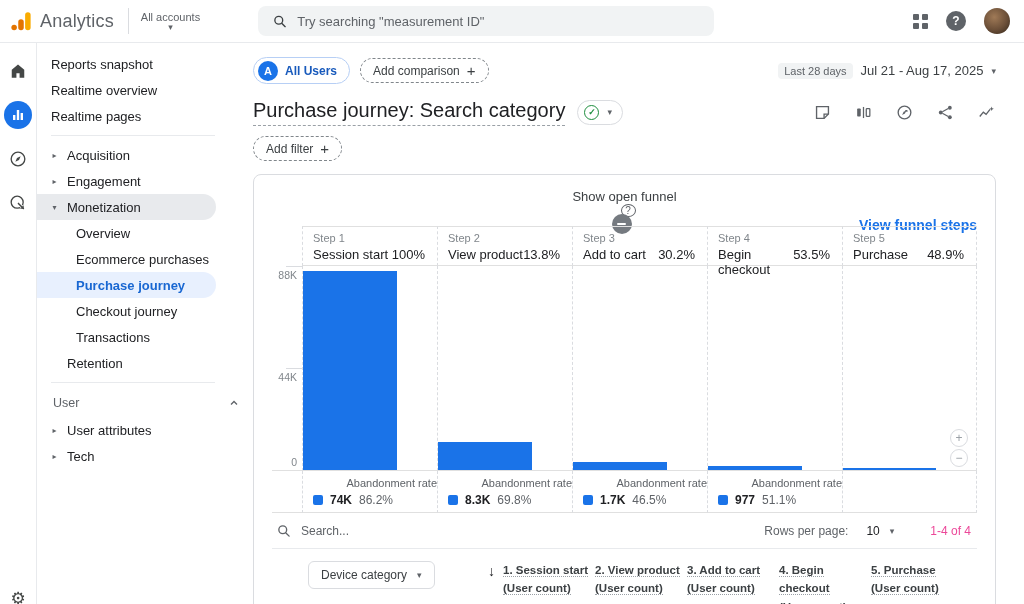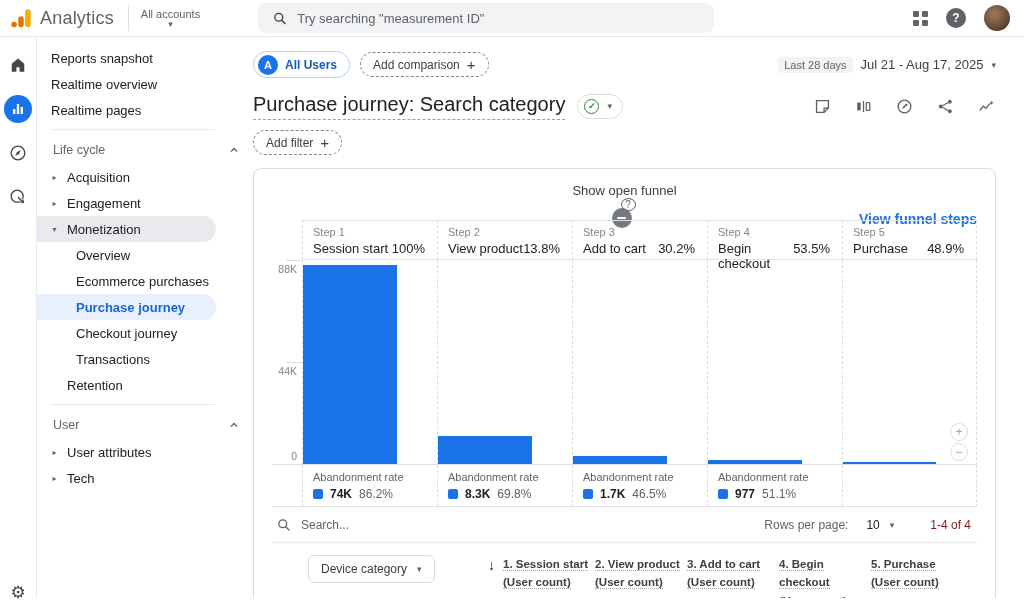--- a/index.html
+++ b/index.html
@@ -1,21 +1,21 @@
 <!DOCTYPE html>
 <html><head>
 <meta charset="utf-8">
 <style>
   * { margin:0; padding:0; box-sizing:border-box; }
   html,body { background:#fff; }
   body { font-family:"Liberation Sans", sans-serif; color:#202124; }
   .app { position:relative; width:1024px; height:604px; overflow:hidden; background:#fff; }
 
   
-  .topbar { height:37px; display:flex; align-items:center; padding:0 14px 0 10px; border-bottom:1px solid #e8eaed; }
+  .topbar { height:43px; display:flex; align-items:center; padding:0 14px 0 10px; border-bottom:1px solid #e8eaed; }
   .brand { display:flex; align-items:center; gap:8px; }
   .brand-name { font-size:18px; color:#5f6368; letter-spacing:.2px; }
   .tb-divider { width:1px; height:26px; background:#dadce0; margin:0 12px 0 14px; }
   .account-switcher { display:flex; flex-direction:column; align-items:center; gap:0; cursor:pointer;text-align:center; }
   .account-switcher .acct-label { font-size:11px; color:#5f6368; }
   .account-switcher .caret { font-size:9px; color:#5f6368; line-height:8px; }
   .gsearch { display:flex; align-items:center; gap:10px; background:#f1f3f4; border-radius:8px; height:30px; width:456px; margin-left:58px; padding:0 14px; }
   .gsearch input { border:none; outline:none; background:transparent; font-size:13px; color:#3c4043; width:100%; font-family:inherit; }
   .gsearch input::placeholder { color:#5f6368; }
   .topbar-right { margin-left:auto; display:flex; align-items:center; gap:18px; }
@@ -84,35 +84,35 @@
   .g-hd.last, .g-plot.last, .g-ab.last { border-right:1px dashed #dadce0; }
   .step-label { font-size:11px; color:#80868b; margin-bottom:3px; }
   .step-name-row { display:flex; justify-content:space-between; font-size:13px; color:#202124; }
   .g-plot { position:relative; border-left:1px dashed #dadce0; border-bottom:1px solid #e0e0e0; }
   .g-plot.gutter { border-bottom:1px solid #e0e0e0; }
   .bar { position:absolute; bottom:0; left:0; width:70%; background:#1a73e8; cursor:pointer; }
   .ytick { position:absolute; right:5px; font-size:10.5px; color:#80868b; }
   .ytick-line { position:absolute; right:0; width:16px; height:1px; background:#dadce0; }
   .g-ab { border-left:1px dashed #dadce0; border-bottom:1px solid #e0e0e0; padding:6px 0 0 10px; }
   .g-ab.gutter { border-bottom:1px solid #e0e0e0; }
-  .ab-label { font-size:11px; color:#5f6368; }
+  .ab-label { font-size:11px; color:#5f6368;text-align:right; }
   .ab-val { display:flex; align-items:center; gap:7px; margin-top:4px; font-size:12px; }
   .sq { width:10px; height:10px; border-radius:2px; background:#1a73e8; }
   .cnt { font-weight:bold; color:#202124; }
   .rate { color:#5f6368; }
   .zoom-btns { position:absolute; right:9px; bottom:46px; display:flex; flex-direction:column; gap:2px; }
   .zoom-btn { width:18px; height:18px; border:1px solid #dadce0; border-radius:50%; background:#fff; color:#9aa0a6; font-size:12px; line-height:16px; text-align:center; cursor:pointer; }
 
   
   .search-row { height:36px; display:flex; align-items:center; padding:0 6px 0 4px; border-bottom:1px solid #e8eaed; }
   .search-row input { border:none; outline:none; font-size:12px; color:#3c4043; margin-left:10px; width:220px; font-family:inherit; }
   .search-row input::placeholder { color:#5f6368; }
   .rpp { margin-left:auto; display:flex; align-items:center; gap:10px; font-size:12px; color:#5f6368; }
   .rpp .val { color:#202124; margin-left:8px; }
-  .rpp .pag { margin-left:26px; color:#7f1d1d; }
+  .rpp .pag { margin-left:26px; color:#ec4899; }
 
   
   .table-head { display:flex; align-items:flex-start; padding:12px 14px 0 36px; }
   .dim-chip { display:flex; align-items:center; gap:10px; border:1px solid #dadce0; border-radius:6px; padding:6px 12px; font-size:12px; color:#3c4043; cursor:pointer; }
   .cols-group { margin-left:auto; display:flex; align-items:flex-start; }
   .sort-arrow { font-size:14px; color:#202124; margin:2px 8px 0 0; cursor:pointer; }
   .tcol { width:92px; font-size:11.5px; font-weight:bold; color:#3c4043; line-height:1.6; cursor:pointer; }
   .tcol .u { border-bottom:1px dotted #9aa0a6; }
 </style>
 </head>
@@ -186,26 +186,20 @@
       </div>
       <div class="rail-btn gear">⚙</div>
     </nav>
 
     <nav class="sidenav">
       <div class="nav-item">Reports snapshot</div>
       <div class="nav-item">Realtime overview</div>
       <div class="nav-item">Realtime pages</div>
       <div class="nav-div"></div>
 
-      <div class="nav-header">
-        <span>Life cycle</span>
-        <svg width="10" height="10" viewBox="0 0 10 10">
-            <path d="M2 6.5 5 3.5 8 6.5" stroke="#5f6368" stroke-width="1.3" fill="none"></path>
-          </svg>
-      </div>
       <div class="lvl1">
         <span class="tri">▸</span>
         <span>Acquisition</span>
       </div>
       <div class="lvl1">
         <span class="tri">▸</span>
         <span>Engagement</span>
       </div>
       <div class="lvl1 pill pill-gray">
         <span class="tri">▾</span>

